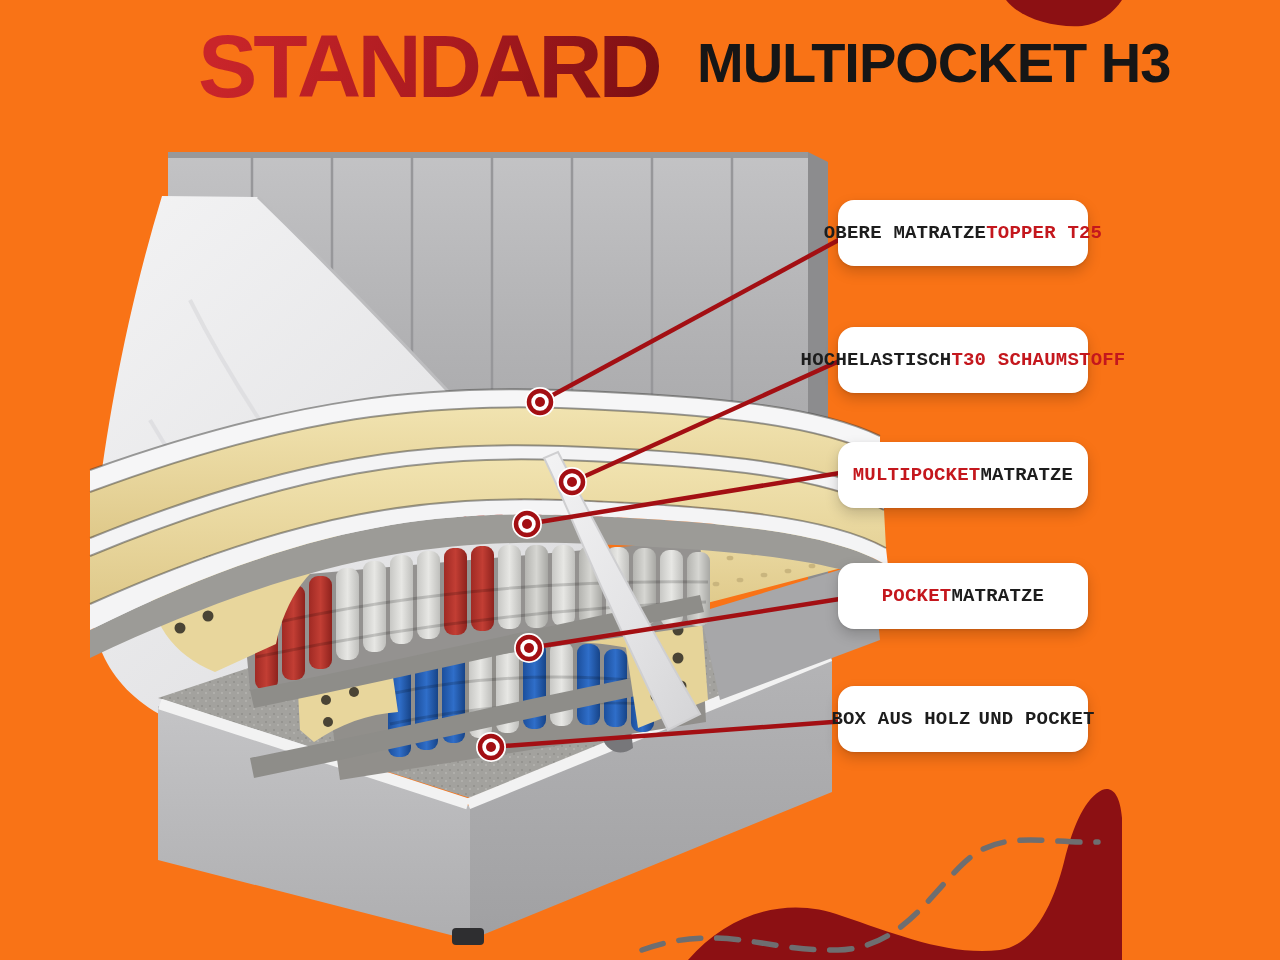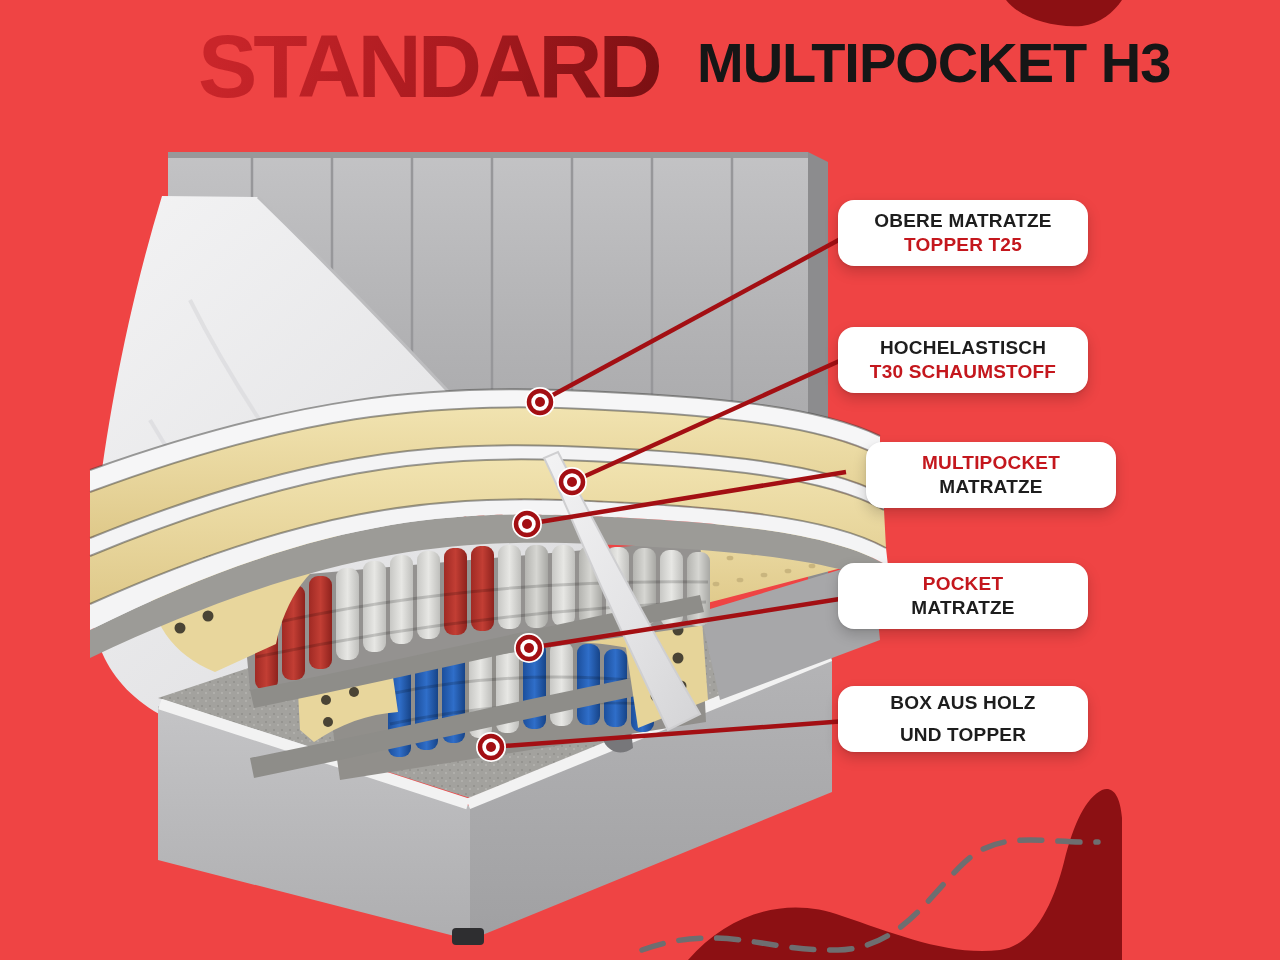--- a/index.html
+++ b/index.html
@@ -5,47 +5,47 @@
   :root{
     --accent-red:#c4171d;
     --line-red:#a30f13;
     --blob-red:#8c1013;
     --title-grad-start:#c9252a;
     --title-grad-end:#7c1013;
   }
   *{margin:0;padding:0;box-sizing:border-box;}
   html,body{width:1280px;height:960px;background:#ffffff;overflow:hidden;
     font-family:"Liberation Sans","DejaVu Sans",sans-serif;}
-  .canvas{position:relative;width:1280px;height:960px;background:#ef4444;}
+  .canvas{position:relative;width:1280px;height:960px;background:#f97316;}
 
   .page-title{
     position:absolute;left:198px;top:22px;width:470px;
     font-size:89px;font-weight:800;letter-spacing:-4px;line-height:1;
     background:linear-gradient(105deg,var(--title-grad-start) 5%,#a91a1f 55%,var(--title-grad-end) 95%);
     -webkit-background-clip:text;background-clip:text;color:transparent;
     white-space:nowrap;
   }
   .page-subtitle{
     position:absolute;left:697px;top:33px;
     font-size:56px;font-weight:700;color:#161616;letter-spacing:-1px;line-height:1.06;text-align:right;
   }
   .page-subtitle span{display:block;}
 
   .illustration{position:absolute;left:0;top:0;width:1280px;height:960px;}
 
   .callout{
     position:absolute;left:838px;width:250px;height:66px;
     background:#ffffff;border-radius:16px;
     box-shadow:0 6px 14px rgba(0,0,0,.18), 0 1px 3px rgba(0,0,0,.10);
-    display:flex;flex-direction:column;align-items:center;justify-content:center;
-    text-align:center;line-height:1.28;z-index:5;
+    display:flex;flex-direction:row;align-items:center;justify-content:center;
+    text-align:center;line-height:1.28;z-index:5;font-family:Liberation Mono, monospace;
   }
   .callout .l{font-size:19px;font-weight:600;color:#1d1d1d;letter-spacing:.2px;white-space:nowrap;}
   .callout .l.red{color:var(--accent-red);font-weight:700;}
-  #callout-0{top:200px;} #callout-1{top:327px;} #callout-2{top:442px;margin-left:28px;}
+  #callout-0{top:200px;} #callout-1{top:327px;} #callout-2{top:442px;}
   #callout-3{top:563px;} #callout-4{top:686px;gap:8px;}
 </style>
 </head>
 <body>
 
 <div class="canvas">
 
   <svg class="illustration" viewBox="0 0 1280 960" aria-hidden="true">
     <defs>
       <linearGradient id="gHead" x1="0" y1="0" x2="0" y2="1">
@@ -316,16 +316,16 @@
   <div class="callout" id="callout-2">
     <div class="l red">MULTIPOCKET</div>
     <div class="l">MATRATZE</div>
   </div>
   <div class="callout" id="callout-3">
     <div class="l red">POCKET</div>
     <div class="l">MATRATZE</div>
   </div>
   <div class="callout" id="callout-4">
     <div class="l">BOX AUS HOLZ</div>
-    <div class="l">UND TOPPER</div>
+    <div class="l">UND POCKET</div>
   </div>
 
 </div>
 
 </body></html>

